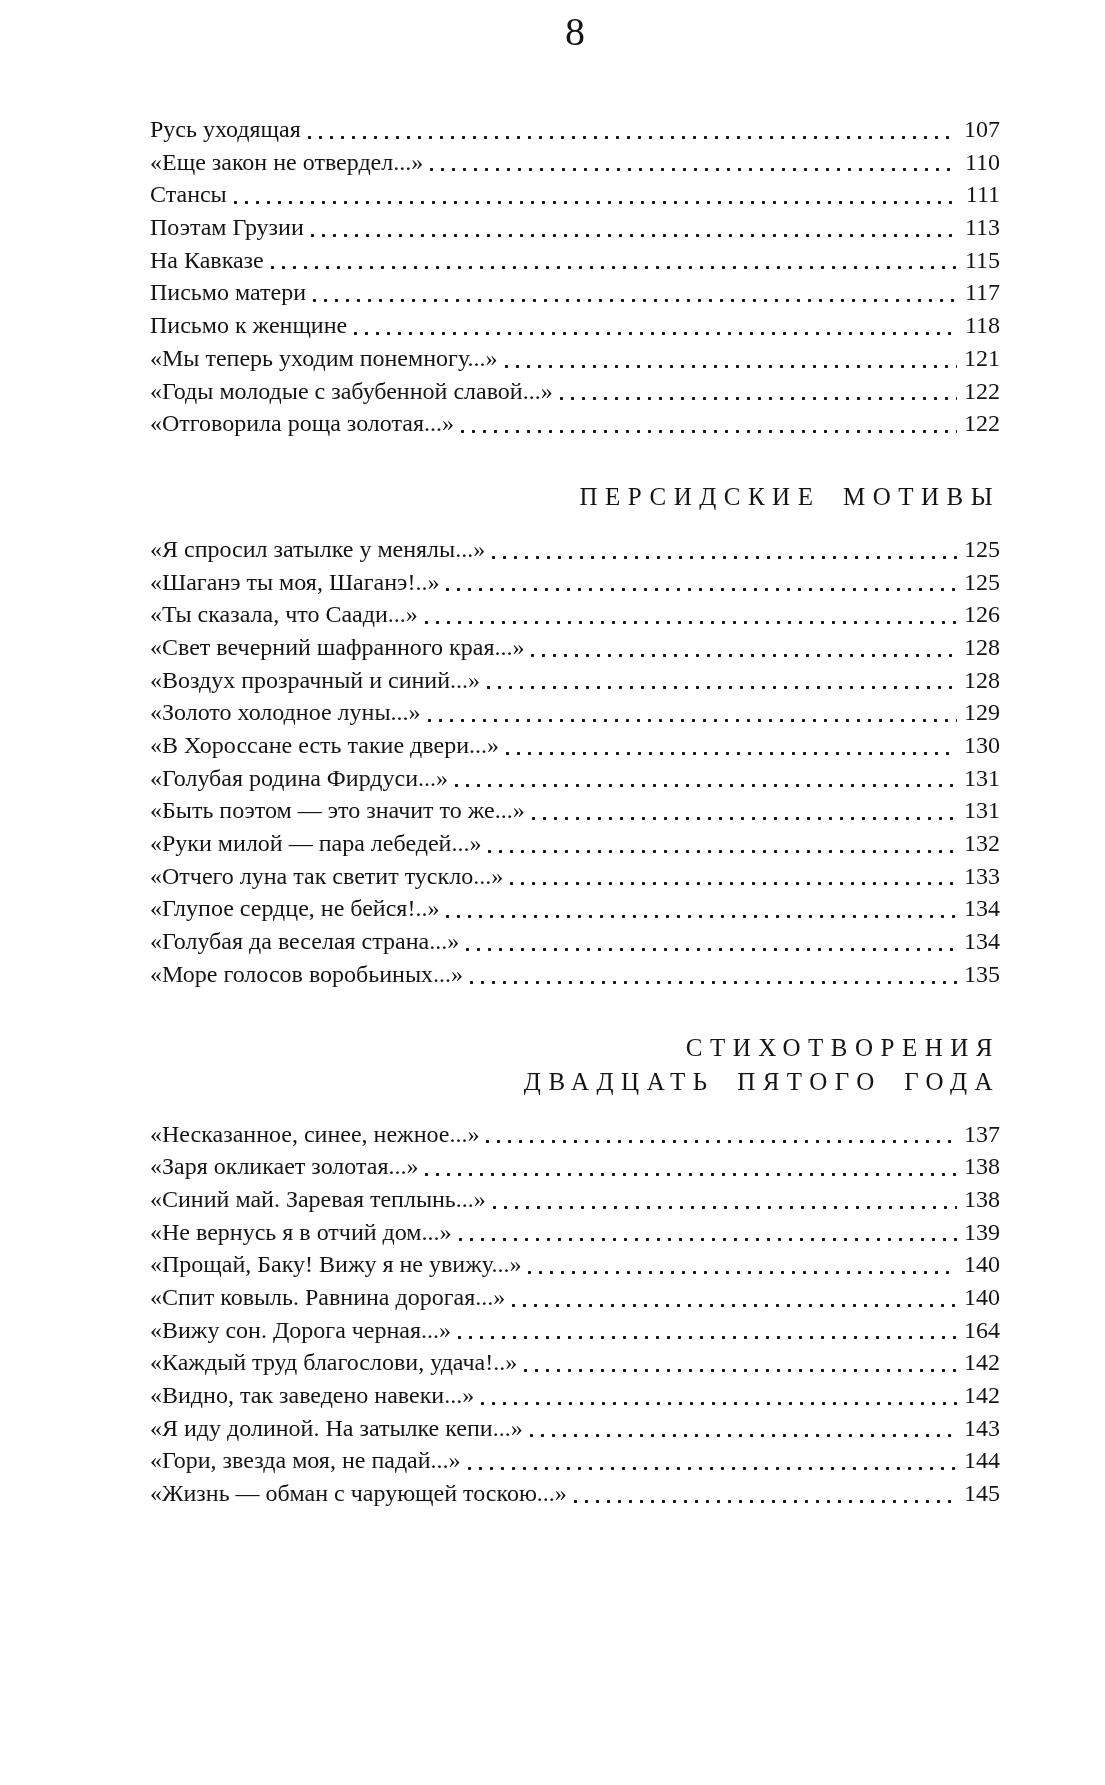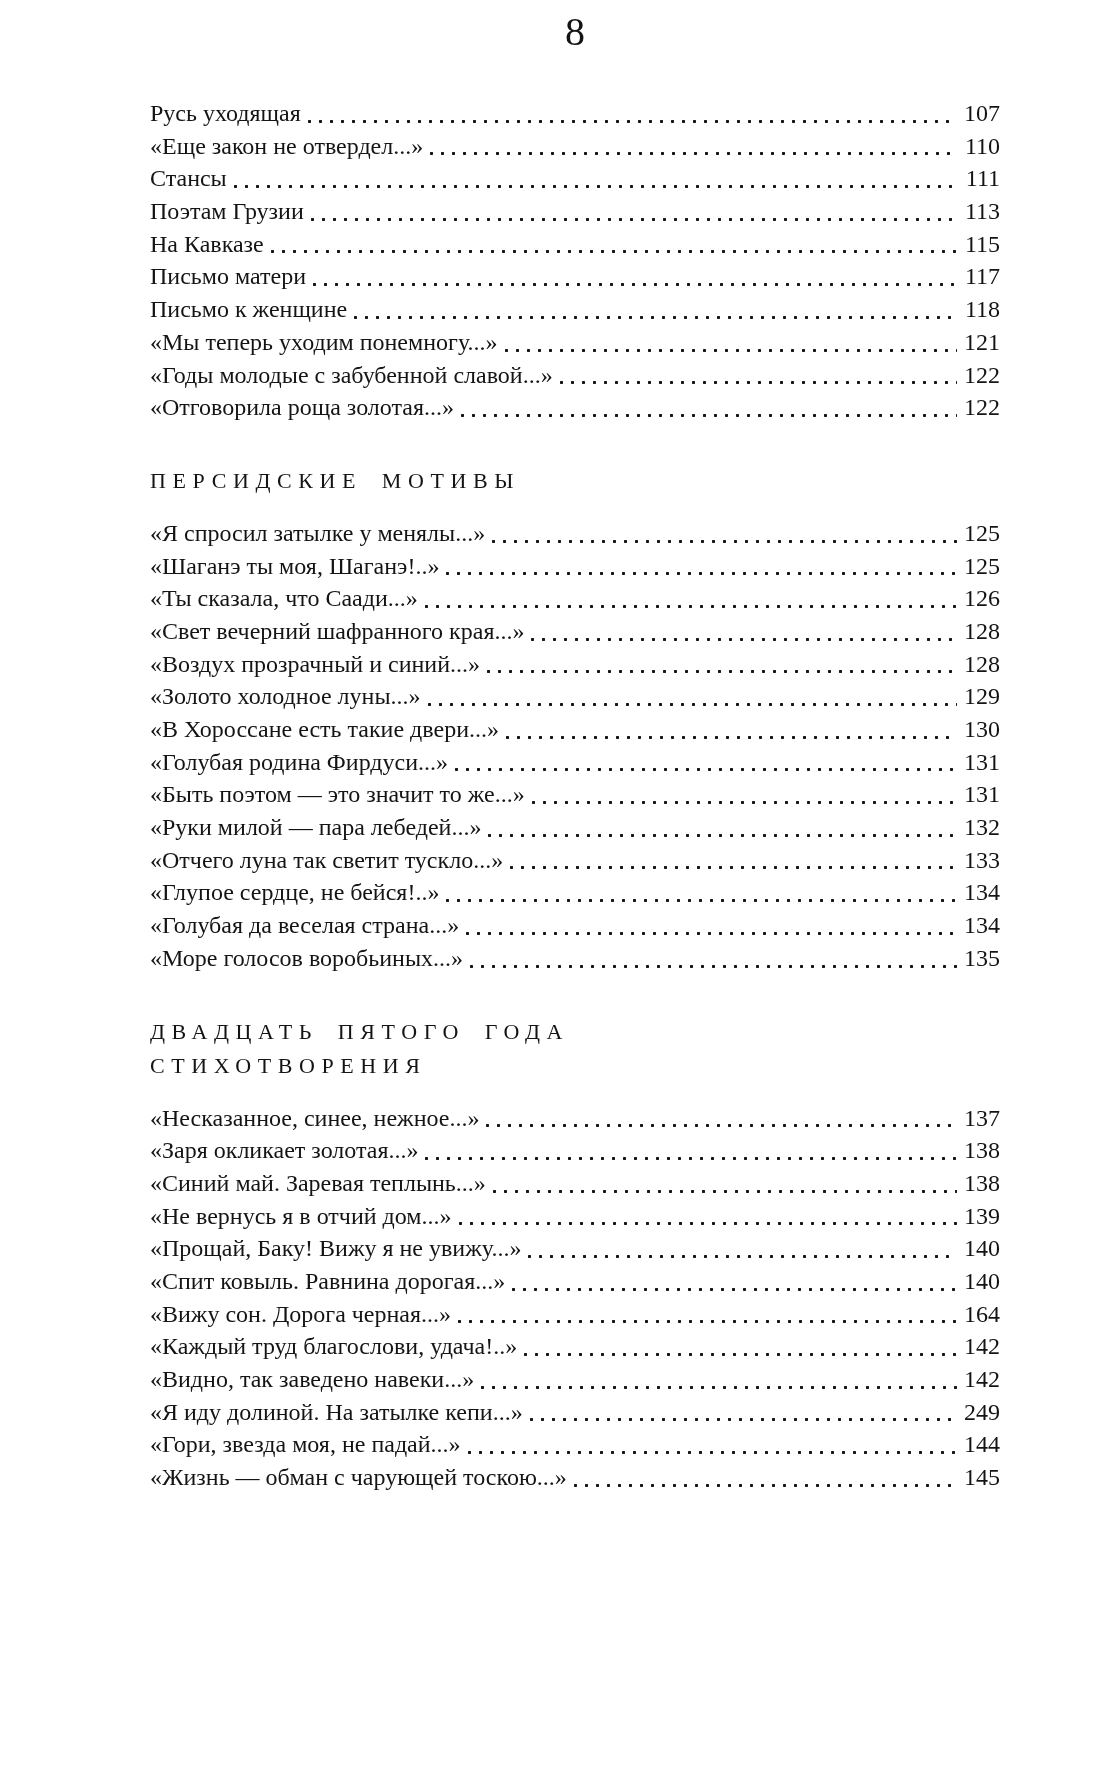--- a/index.html
+++ b/index.html
@@ -12,21 +12,21 @@
     width: 1105px;
     height: 1785px;
     background: #ffffff;
     overflow: hidden;
     font-family: "Liberation Serif", serif;
     color: #141414;
   }
   .toc {
     position: absolute;
     left: 150px;
-    top: 0;
+    top: 16px;
     width: 850px;
     padding-top: 97px;
   }
   .entries { }
   .row {
     display: flex;
     height: 32.7px;
     font-size: 24px;
     line-height: 32.7px;
   }
@@ -42,22 +42,22 @@
     background-repeat: repeat-x;
     background-position: 0 calc(100% - 7px);
   }
   .row .num {
     flex: 0 0 auto;
     white-space: nowrap;
   }
   .section-heading {
     margin-top: 40px;
     margin-bottom: 19px;
-    text-align: left;
-    font-size: 22px;
+    text-align: right;
+    font-size: 25px;
     letter-spacing: 0.3em;
     word-spacing: 0.35em;
   }
   .heading-line {
     line-height: 34px;
   }
   .folio {
     margin-top: 10px;
     width: 850px;
     margin-left: 150px;
@@ -192,22 +192,22 @@
           <span class="leader"></span>
           <span class="num">134</span>
         </div>
         <div class="row">
           <span class="title">«Море голосов воробьиных...»</span>
           <span class="leader"></span>
           <span class="num">135</span>
         </div>
       </div>
       <div class="section-heading">
+        <div class="heading-line">СТИХОТВОРЕНИЯ</div>
         <div class="heading-line">ДВАДЦАТЬ ПЯТОГО ГОДА</div>
-        <div class="heading-line">СТИХОТВОРЕНИЯ</div>
       </div>
       <div class="entries">
         <div class="row">
           <span class="title">«Несказанное, синее, нежное...»</span>
           <span class="leader"></span>
           <span class="num">137</span>
         </div>
         <div class="row">
           <span class="title">«Заря окликает золотая...»</span>
           <span class="leader"></span>
@@ -244,21 +244,21 @@
           <span class="num">142</span>
         </div>
         <div class="row">
           <span class="title">«Видно, так заведено навеки...»</span>
           <span class="leader"></span>
           <span class="num">142</span>
         </div>
         <div class="row">
           <span class="title">«Я иду долиной. На затылке кепи...»</span>
           <span class="leader"></span>
-          <span class="num">249</span>
+          <span class="num">143</span>
         </div>
         <div class="row">
           <span class="title">«Гори, звезда моя, не падай...»</span>
           <span class="leader"></span>
           <span class="num">144</span>
         </div>
         <div class="row">
           <span class="title">«Жизнь — обман с чарующей тоскою...»</span>
           <span class="leader"></span>
           <span class="num">145</span>

